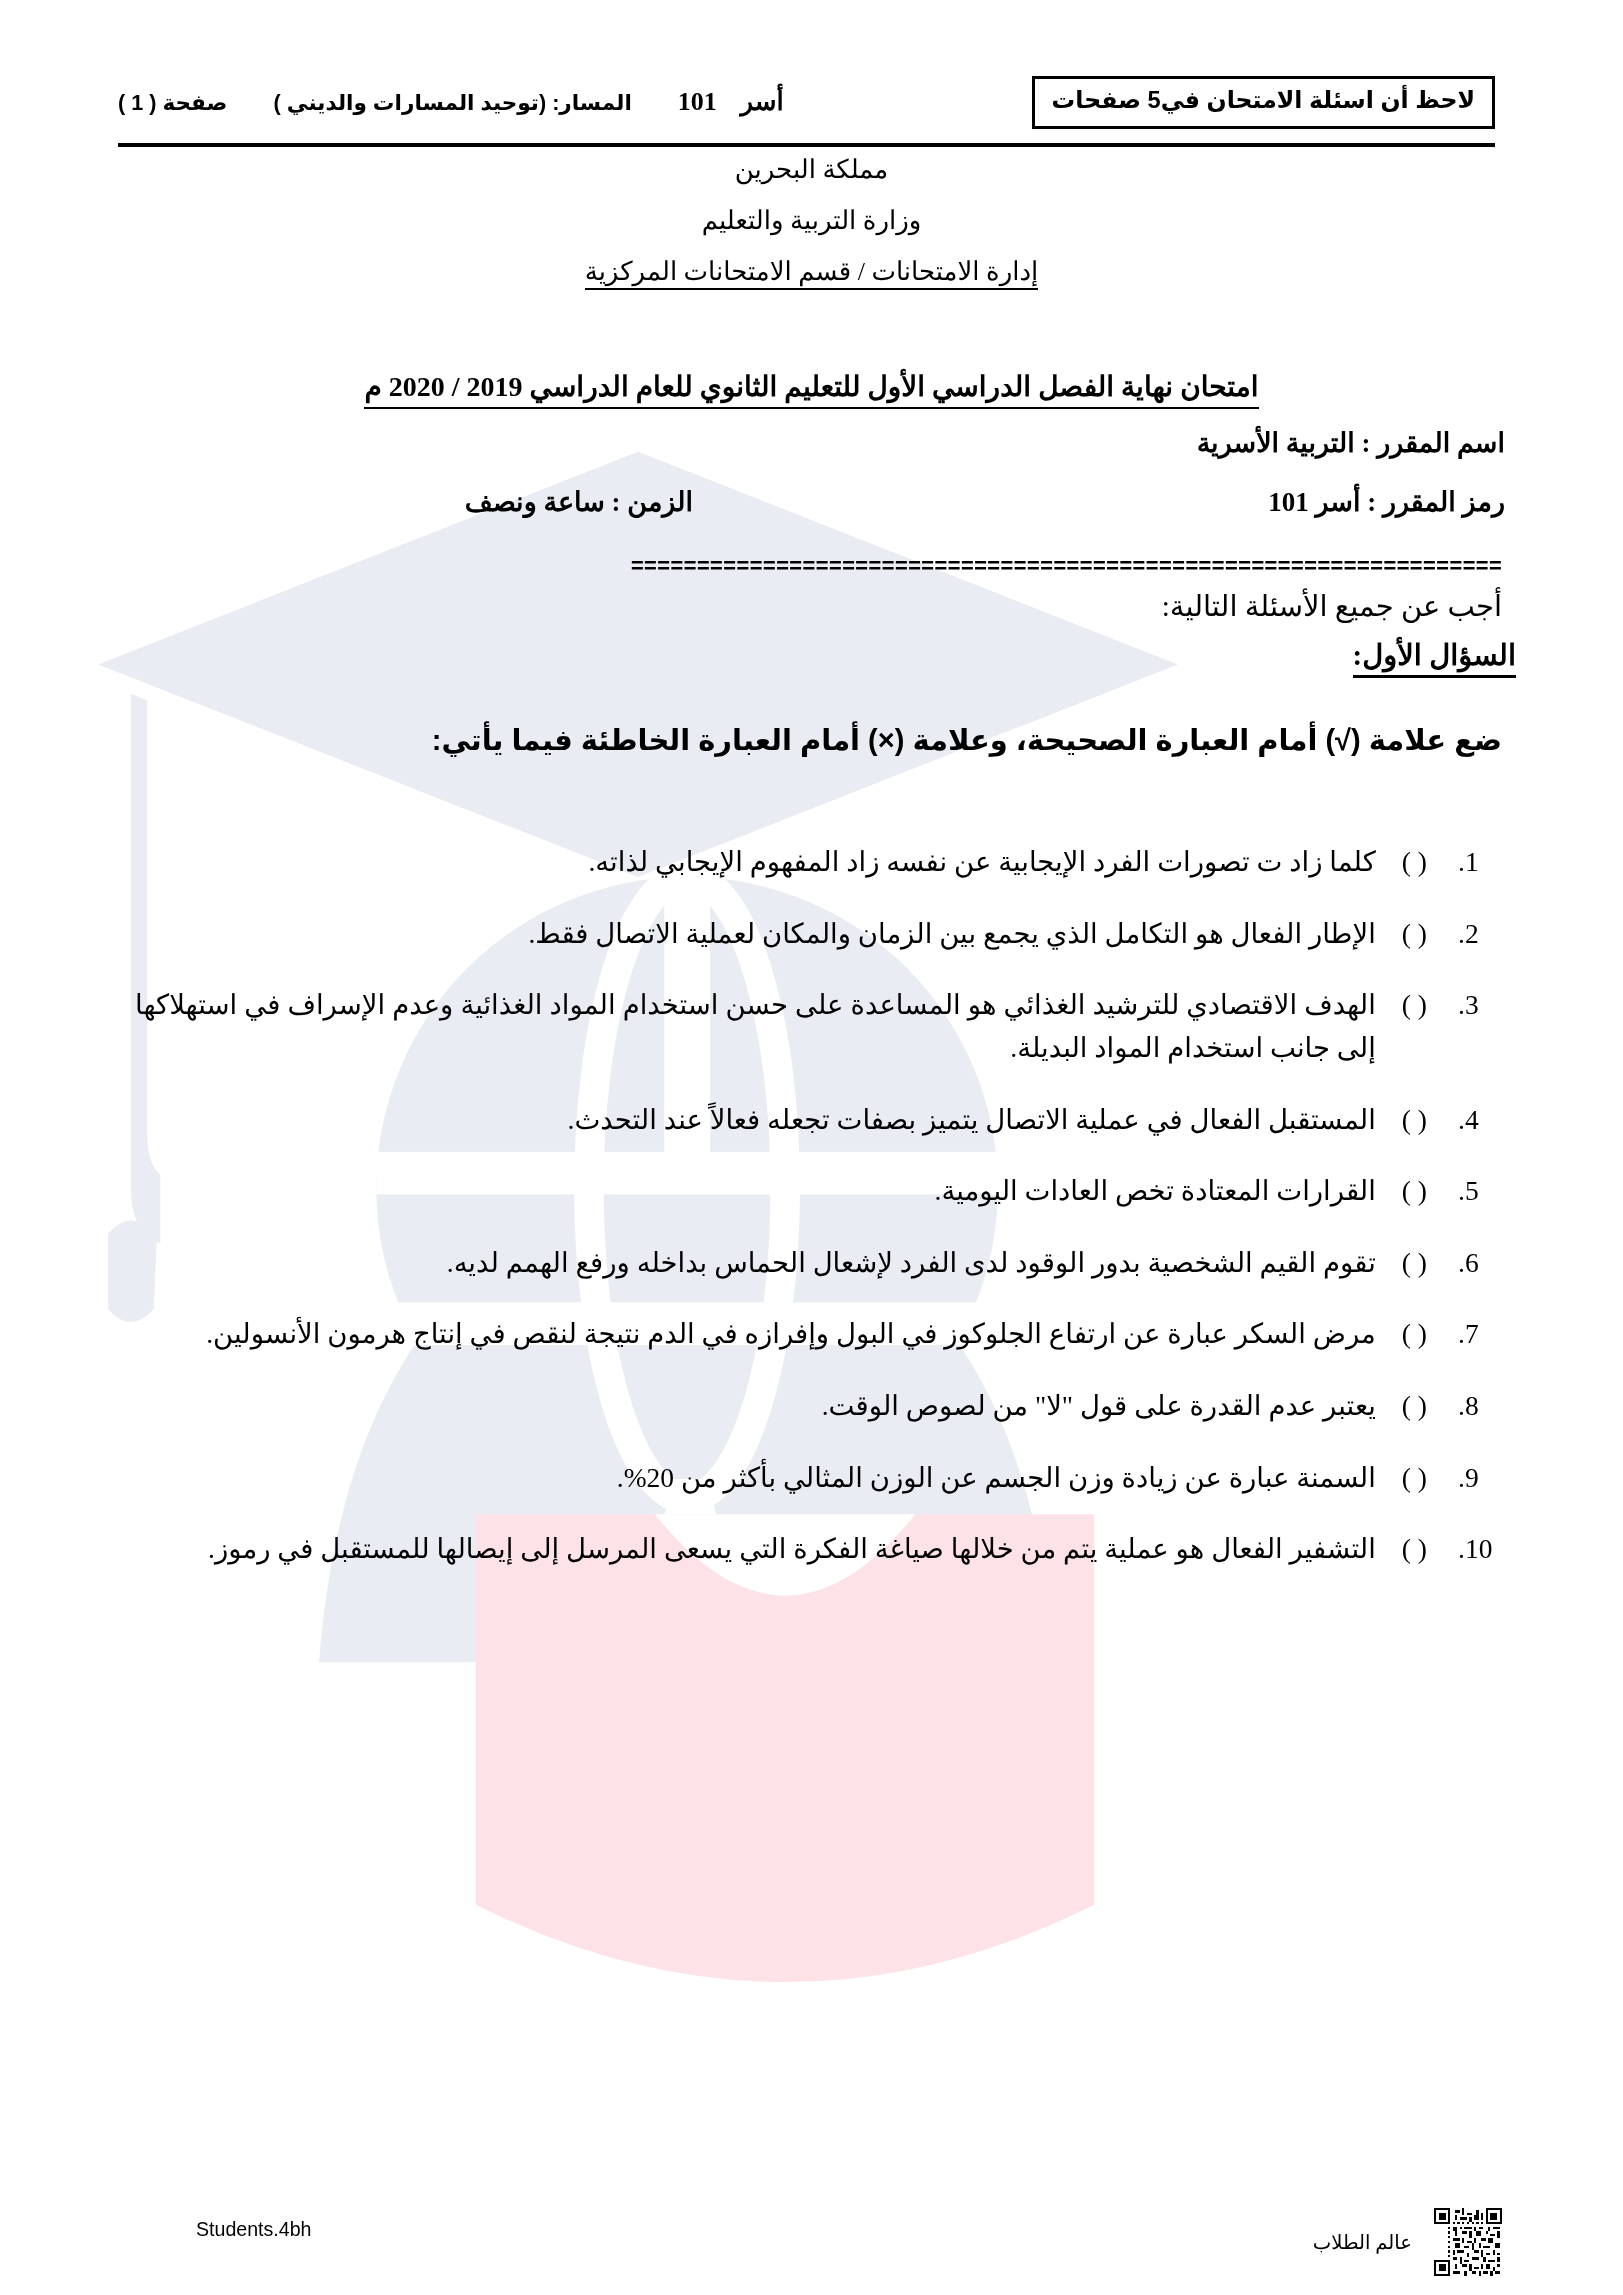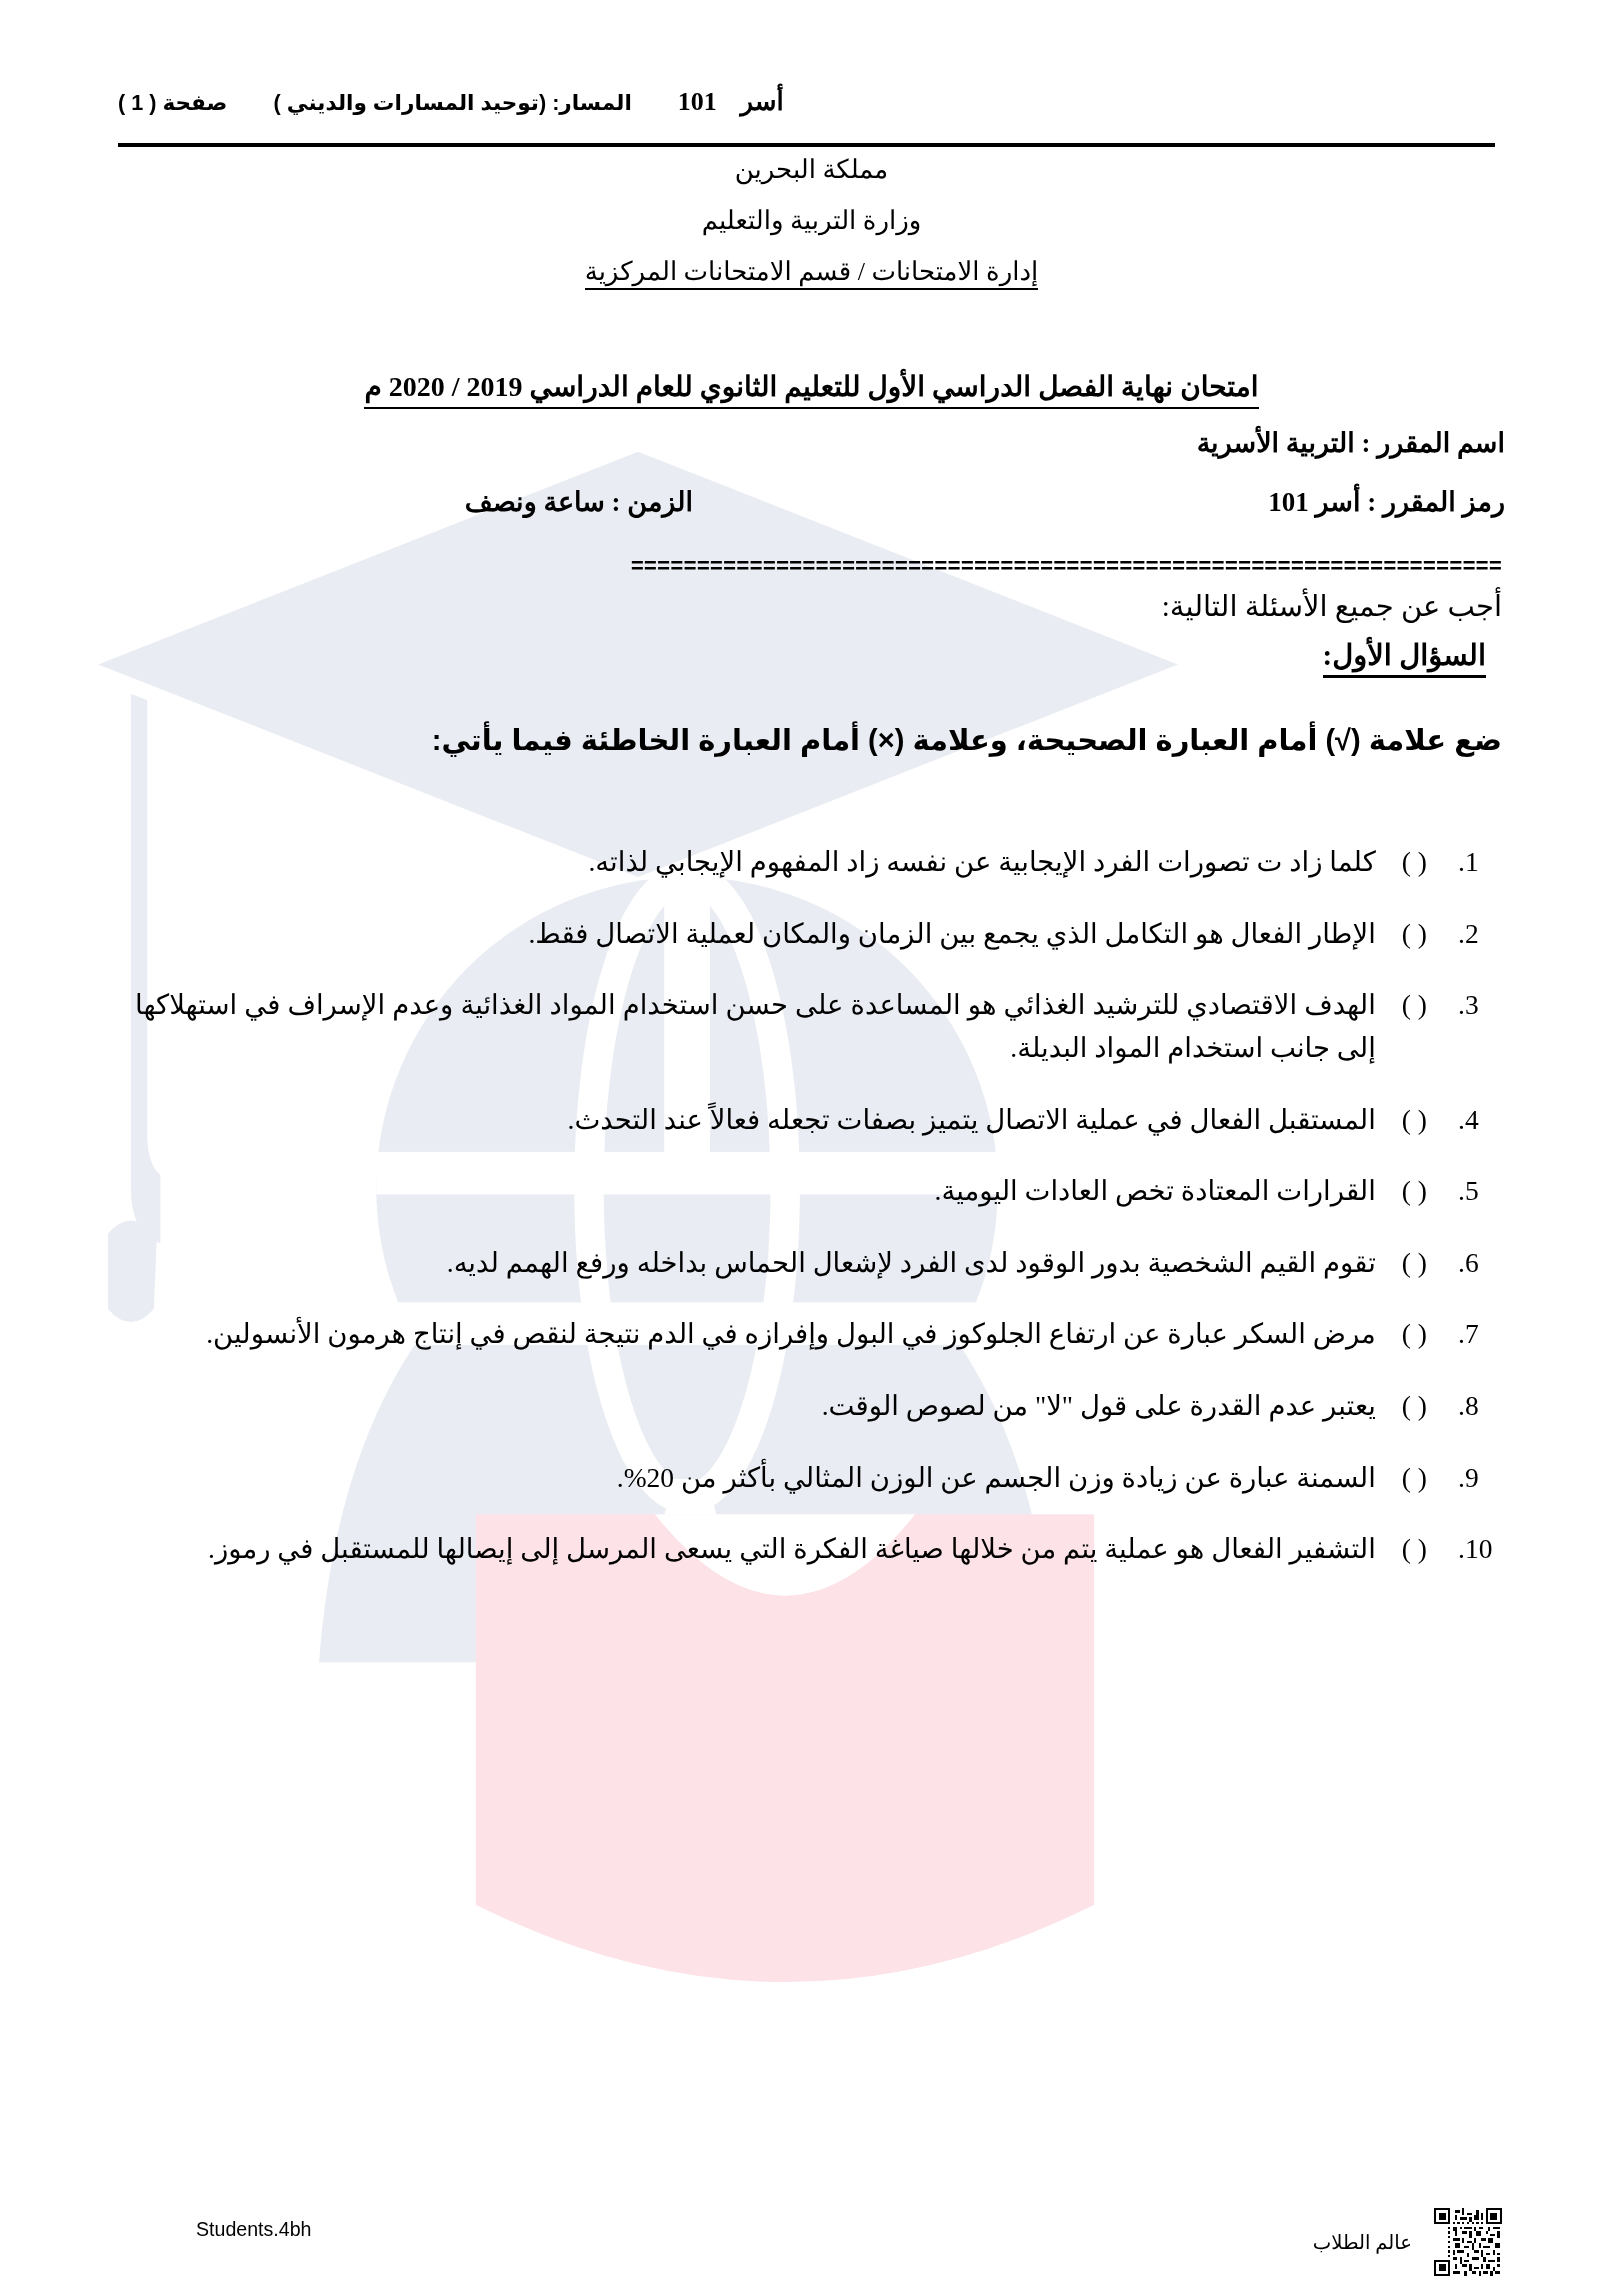--- a/index.html
+++ b/index.html
@@ -163,21 +163,21 @@
 
   .answer-all {
     position: absolute;
     right: 121px;
     top: 589px;
     font-family: "Liberation Serif", "DejaVu Serif", serif;
     font-size: 29px;
   }
   .q-head {
     position: absolute;
-    right: 137px;
+    right: 107px;
     top: 638px;
     font-family: "Liberation Serif", "DejaVu Serif", serif;
     font-weight: bold;
     font-size: 29px;
   }
   .q-head span {
     border-bottom: 3.3px solid #000;
     padding-bottom: 2.6px;
     display: inline-block;
   }
@@ -287,20 +287,21 @@
 
     <svg class="wm-pink" viewBox="0 0 400 330">
       <path d="M10 10 L390 10 L390 250 Q200 345 10 250 Z" fill="#fde3e8"></path>
       <path d="M120 10 Q200 110 280 10 Z" fill="#ffffff"></path>
     </svg>
   </div>
 
   <div class="content">
 
     <div class="hdr">
+      <div class="hdr-note">لاحظ أن اسئلة الامتحان في5 صفحات</div>
       <div class="hdr-meta">
         <span class="hdr-code">أسر</span><span class="gap-s"></span><span class="hdr-code">101</span><span class="gap-m"></span><span>المسار: (توحيد المسارات والديني )</span><span class="gap-m"></span><span>صفحة ( 1 )</span>
       </div>
       <div class="hdr-rule"></div>
     </div>
 
     <div class="org">
       <div class="org-line">مملكة البحرين</div>
       <div class="org-line">وزارة التربية والتعليم</div>
       <div><span class="org-line u">إدارة الامتحانات / قسم الامتحانات المركزية</span></div>

